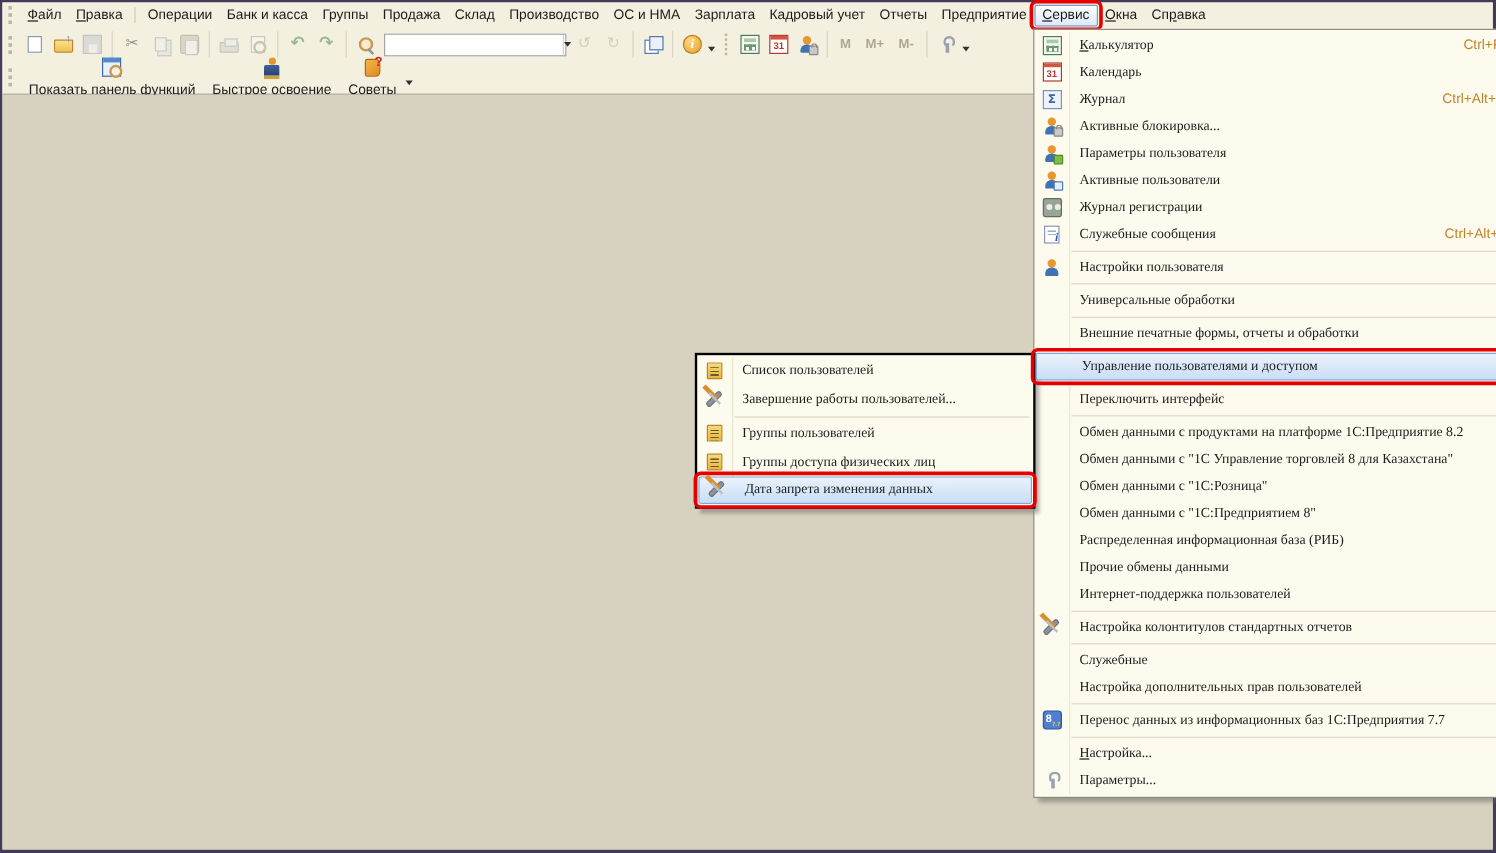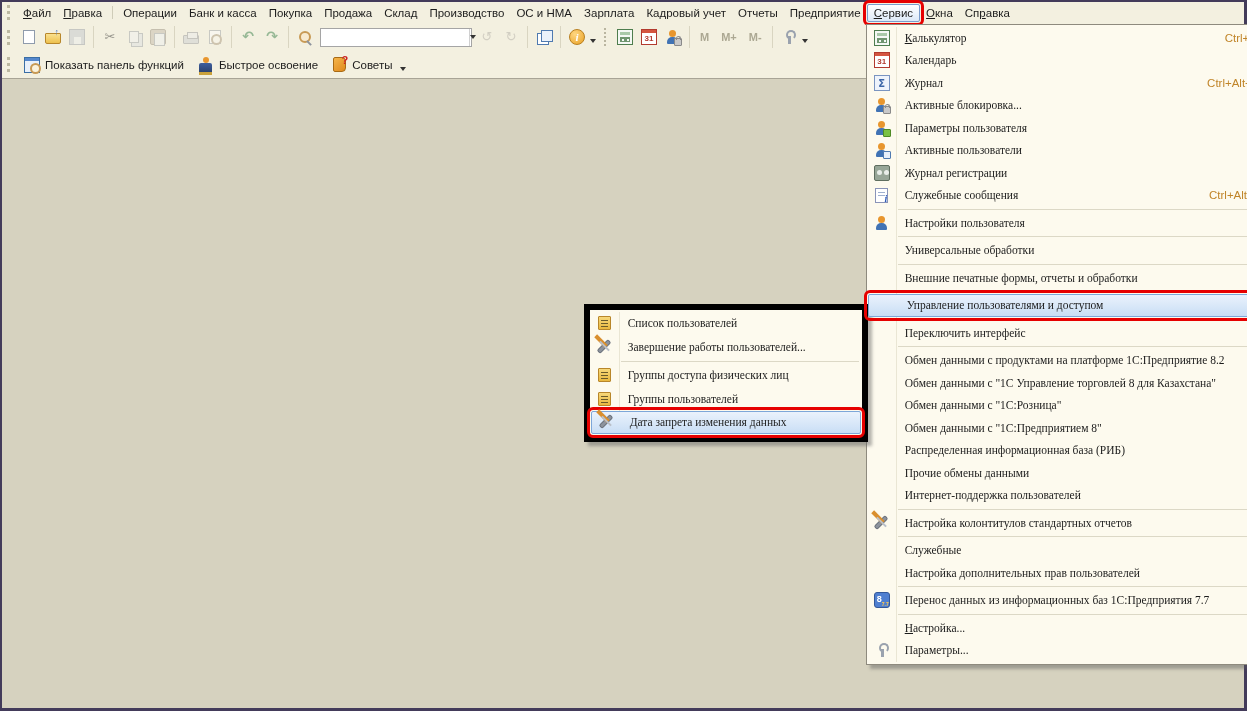--- a/index.html
+++ b/index.html
@@ -21,21 +21,21 @@
   .mdiv { width:1px; height:13px; background:#cfccb8; margin:0 4px; flex:none; }
 
   .toolbar { display:flex; align-items:center; height:28px; padding-left:3px; }
   .toolbar2 { display:flex; align-items:center; height:28px; padding-left:3px; border-bottom:1px solid #a8a496; }
   .tb { width:24px; height:22px; display:flex; align-items:center; justify-content:center; flex:none; }
   .tsep { width:1px; align-self:stretch; background:#d9d5c1; margin:3px 4px; flex:none; }
   .dim { opacity:.45; filter:grayscale(55%); }
   .half { opacity:.7; }
   .dda { width:0; height:0; border-top:4px solid #333; border-left:3.5px solid transparent; border-right:3.5px solid transparent; margin:8px 3px 0 1px; }
   .mbtn { color:#aca893; font-weight:bold; font-size:11px; padding:0 6px; }
-  .fnbtn { display:flex; align-items:center; gap:5px; padding:2px 7px; white-space:nowrap; }
+  .fnbtn { display:flex; align-items:center; gap:5px; padding:2px 7px; white-space:nowrap;flex-direction:column; }
   .dgrip { width:4px; height:18px; border-left:2px dotted #b9b5a0; margin:0 5px; flex:none; }
 
   .searchbox { width:152px; height:19px; background:#fff; border:1px solid #a5a5a5; display:flex; align-items:center; margin:0 3px; }
   .searchbox input { flex:1; border:none; outline:none; height:15px; font:11px "Liberation Sans",sans-serif; padding:0 3px; background:transparent; }
   .sb-btn { width:15px; height:17px; border-left:1px solid #d0d0d0; display:flex; align-items:center; justify-content:center; }
 
   
   .ic { width:16px; height:16px; display:inline-block; position:relative; flex:none; }
   .glyph { font-family:"DejaVu Sans",sans-serif; font-size:13px; line-height:16px; text-align:center; }
 
@@ -107,42 +107,42 @@
               padding:2px 0; z-index:10; cursor:default; }
   .dropdown::before { content:""; position:absolute; left:29px; top:2px; bottom:2px; width:1px; background:#eae6d4; }
   .row { display:flex; align-items:center; height:22.5px; padding-right:7px; position:relative; }
   .gut { width:30px; flex:none; display:flex; align-items:center; justify-content:center; }
   .lbl { margin-left:8px; white-space:nowrap;font-family:Liberation Serif, serif; }
   .lbl .u { text-decoration:underline; }
   .sc { margin-left:auto; color:#c08428; padding-left:12px; white-space:nowrap; }
   .row.hl { margin:0 1px; border:1px solid #7da7d9; border-radius:2px; background:linear-gradient(#eaf2fc,#c9def5); }
   .sep { height:1px; background:#dcd8c6; margin:2px 3px 2px 31px; }
 
-  .submenu { position:absolute; right:calc(100% - 1px); top:279px; width:284px; background:#fdfaee;
-             border:6px solid #000000; box-shadow:4px 4px 3px rgba(90,90,90,.45);
+  .submenu { position:absolute; right:calc(100% - 1px); top:269px; width:284px; background:#fdfaee;
+             border:2px solid #000000; box-shadow:4px 4px 3px rgba(90,90,90,.45);
              padding:2px 0; z-index:11; }
   .submenu::before { content:""; position:absolute; left:29px; top:2px; bottom:2px; width:1px; background:#eae6d4; }
   .submenu .row { height:23.5px; }
 
   .client { flex:1; background:#d6d2bf; }
 </style>
 </head>
 <body>
 
 <div class="window">
   <div class="chrome">
 
     <div class="menubar">
       <span class="grip"></span>
       <span class="mb-item"><span></span><span class="u">Ф</span><span>айл</span></span>
       <span class="mb-item"><span></span><span class="u">П</span><span>равка</span></span>
       <span class="mdiv"></span>
       <span class="mb-item">Операции</span>
       <span class="mb-item">Банк и касса</span>
-      <span class="mb-item">Покупка</span>
+      <span class="mb-item">Группы</span>
       <span class="mb-item">Продажа</span>
       <span class="mb-item">Склад</span>
       <span class="mb-item">Производство</span>
       <span class="mb-item">ОС и НМА</span>
       <span class="mb-item">Зарплата</span>
       <span class="mb-item">Кадровый учет</span>
       <span class="mb-item">Отчеты</span>
       <span class="mb-item">Предприятие</span>
 
       <span class="mb-item hl annotated">
@@ -322,27 +322,27 @@
               <span class="gut">
                   <span class="ic ic-tools"></span>
                 </span>
               <span class="lbl">Завершение работы пользователей...</span>
             </div>
             <div class="sep"></div>
             <div class="row">
               <span class="gut">
                   <span class="ic ic-catalog"></span>
                 </span>
-              <span class="lbl">Группы доступа физических лиц</span>
+              <span class="lbl">Группы пользователей</span>
             </div>
             <div class="row">
               <span class="gut">
                   <span class="ic ic-catalog"></span>
                 </span>
-              <span class="lbl">Группы пользователей</span>
+              <span class="lbl">Группы доступа физических лиц</span>
             </div>
             <div class="row hl annotated">
               <span class="gut">
                   <span class="ic ic-tools"></span>
                 </span>
               <span class="lbl">Дата запрета изменения данных</span>
             </div>
           </div>
 
         </div>

